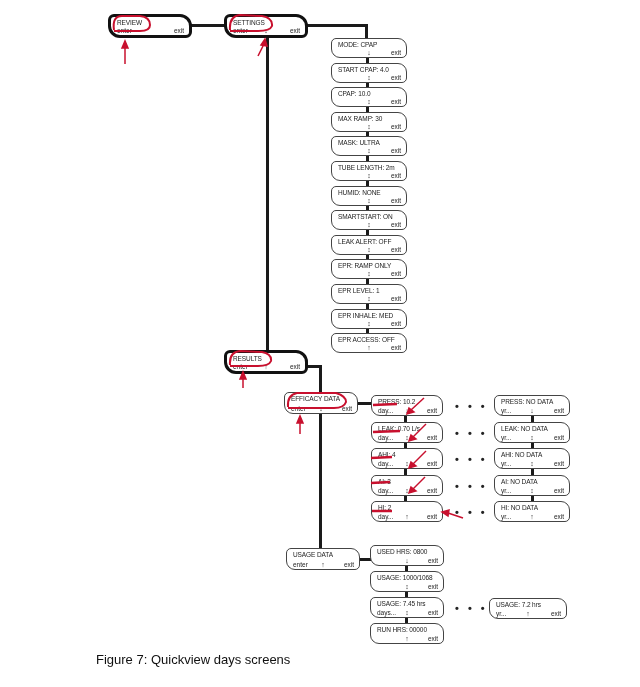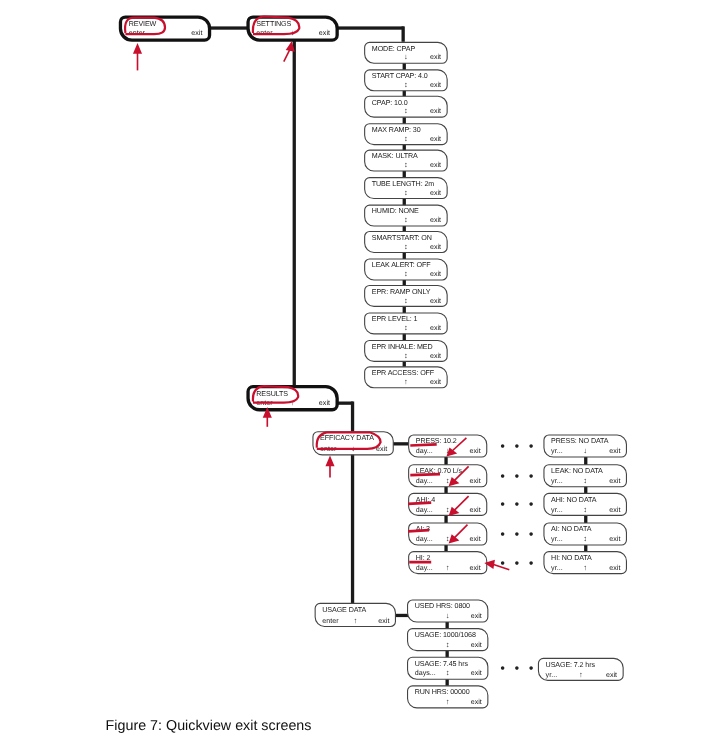--- a/index.html
+++ b/index.html
@@ -224,21 +224,21 @@
       <span class="x">exit</span>
     </div>
     <span class="dots" style="left: 455px; top: 400px;">• • •</span>
     <span class="dots" style="left: 455px; top: 427px;">• • •</span>
     <span class="dots" style="left: 455px; top: 453px;">• • •</span>
     <span class="dots" style="left: 455px; top: 480px;">• • •</span>
     <span class="dots" style="left: 455px; top: 506px;">• • •</span>
     <span class="dots" style="left: 455px; top: 602px;">• • •</span>
   </div>
 
-<div class="caption">Figure 7: Quickview exit screens</div>
+<div class="caption">Figure 7: Quickview days screens</div>
 
 <svg class="overlay" width="640" height="687">
   <g fill="none" stroke="#c8102e" stroke-width="2">
     <path d="M114 30 Q112 16 122 16 L140 16 Q150 17 150 25 Q150 31 140 31 L114 31"></path>
     <path d="M230 30 Q229 16 240 15 L262 16 Q273 18 272 26 Q270 31 258 31 L230 31"></path>
     <path d="M230 365 Q229 352 240 351 L262 352 Q272 354 271 361 Q269 366 258 366 L230 366"></path>
     <path d="M288 407 Q287 395 297 393 L336 393 Q346 396 346 402 Q344 408 334 408 L288 408"></path>
   </g>
   <g stroke="#c8102e" stroke-width="1.5" fill="#c8102e">
     <line x1="125" y1="64" x2="125" y2="47"></line>

